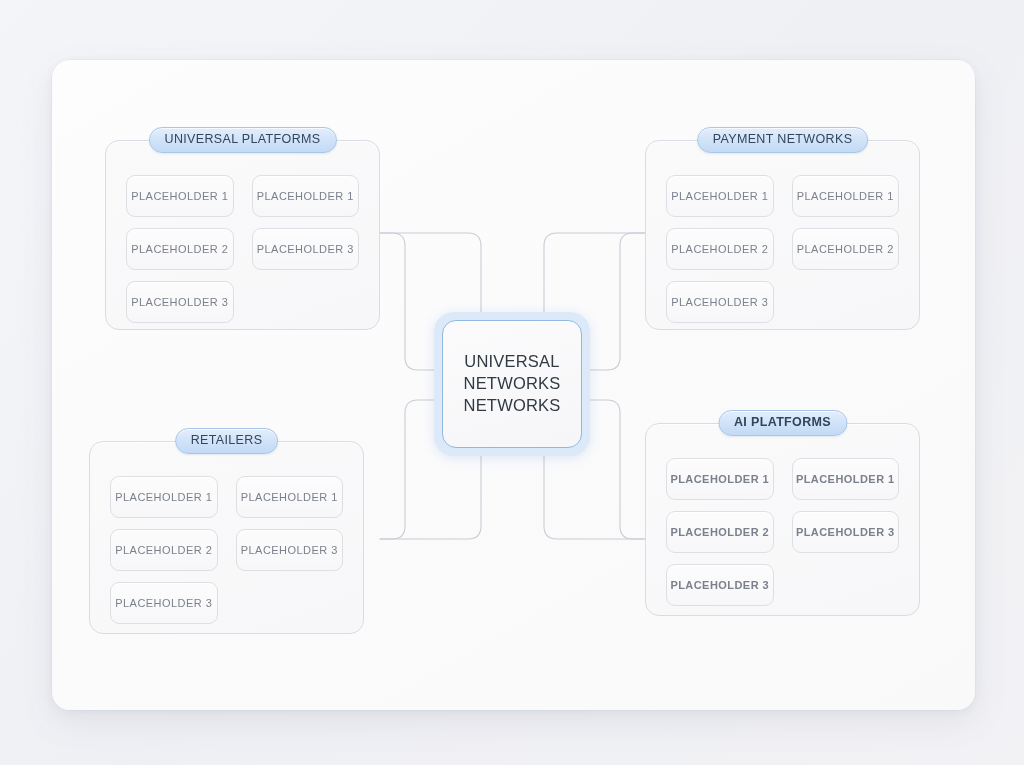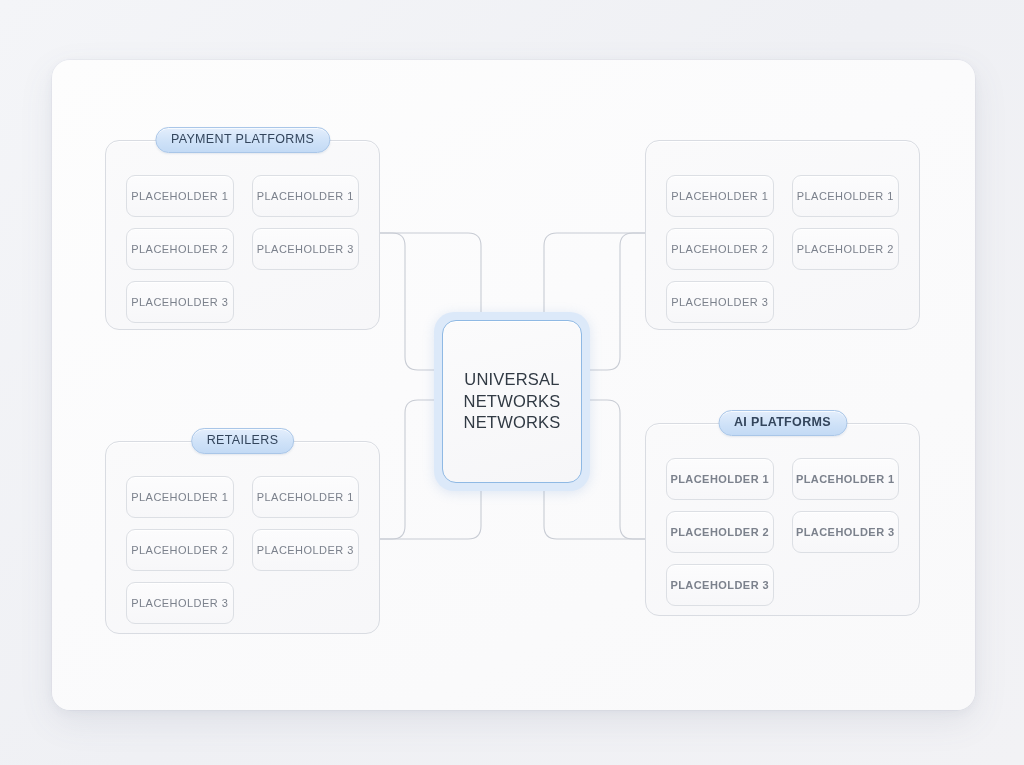--- a/index.html
+++ b/index.html
@@ -53,21 +53,21 @@
   .group-panel {
     position: absolute;
     background: linear-gradient(160deg, #fafafb 0%, #f7f7f9 100%);
     border: 1px solid #d9dce2;
     border-radius: 14px;
     box-shadow: inset 0 1px 0 rgba(255,255,255,0.85);
   }
 
   #group-commerce  { left: 105px; top: 140px; width: 275px; height: 190px; }
   #group-payment   { left: 645px; top: 140px; width: 275px; height: 190px; }
-  #group-retailers { left: 105px; top: 441px; width: 275px; height: 193px; }
+  #group-retailers { left: 89px; top: 441px; width: 275px; height: 193px; }
   #group-ai        { left: 645px; top: 423px; width: 275px; height: 193px; font-weight: bold; }
 
   .group-title {
     position: absolute;
     top: -14px;
     left: 50%;
     transform: translateX(-50%);
     white-space: nowrap;
     padding: 5px 15px 6px 15px;
     border-radius: 14px;
@@ -106,21 +106,21 @@
     white-space: nowrap;
     box-shadow: inset 0 1px 0 rgba(255,255,255,0.9);
   }
 
   
   #hub-node {
     position: absolute;
     left: 434px;
     top: 312px;
     width: 156px;
-    height: 179px;
+    height: 144px;
     border-radius: 20px;
     background: #dce9f9;
     padding: 8px;
     box-shadow: 0 2px 12px rgba(120, 160, 215, 0.22);
   }
   #hub-inner {
     width: 100%;
     height: 100%;
     border-radius: 14px;
     background: linear-gradient(165deg, #fbfbfc 0%, #f6f6f8 100%);
@@ -156,31 +156,32 @@
   <path d="M380 539 H392 Q405 539 405 526 V413 Q405 400 418 400 H434"></path>
 
   <path d="M380 539 H468 Q481 539 481 526 V456"></path>
 
   <path d="M645 539 H633 Q620 539 620 526 V413 Q620 400 607 400 H590"></path>
 
   <path d="M645 539 H557 Q544 539 544 526 V456"></path>
 </svg>
 
 <div class="group-panel" id="group-commerce">
-  <div class="group-title">PAYMENT PLATFORMS</div>
+  <div class="group-title">UNIVERSAL PLATFORMS</div>
   <div class="items-grid">
     <div class="item-box">PLACEHOLDER 1</div>
     <div class="item-box">PLACEHOLDER 1</div>
     <div class="item-box">PLACEHOLDER 2</div>
     <div class="item-box">PLACEHOLDER 3</div>
     <div class="item-box">PLACEHOLDER 3</div>
   </div>
 </div>
 
 <div class="group-panel" id="group-payment">
+  <div class="group-title">PAYMENT NETWORKS</div>
   <div class="items-grid">
     <div class="item-box">PLACEHOLDER 1</div>
     <div class="item-box">PLACEHOLDER 1</div>
     <div class="item-box">PLACEHOLDER 2</div>
     <div class="item-box">PLACEHOLDER 2</div>
     <div class="item-box">PLACEHOLDER 3</div>
   </div>
 </div>
 
 <div class="group-panel" id="group-retailers">

